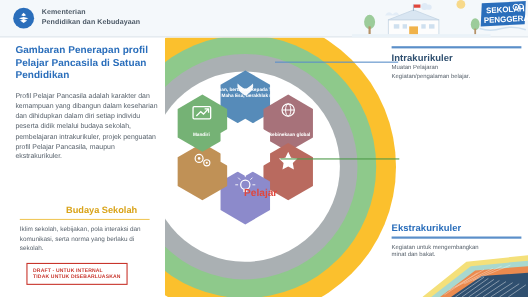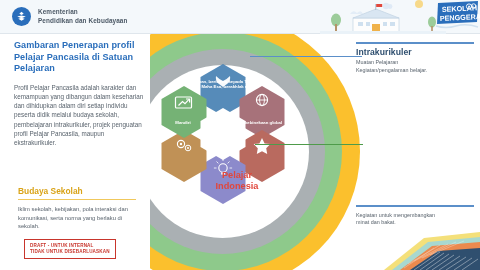--- a/index.html
+++ b/index.html
@@ -57,21 +57,21 @@
   .lc-title {
     font-size: 9.1px; line-height: 11.6px; font-weight: 700; color: #2a6ebb;
     letter-spacing: .05px;
   }
   .lc-body {
     margin-top: 8px;
     font-size: 6.3px; line-height: 9.2px; color: #59636d;
   }
 
   .budaya { position: absolute; left: 18px; top: 152px; width: 126px; z-index: 10; }
-  .budaya-title { font-size: 8.4px; font-weight: 700; color: #d9a318; }
+  .budaya-title { font-size: 8.4px; font-weight: 700; color: #d9a318; margin-left: 42px; }
   .budaya-rule { margin: 3px 0 5px 0; width: 118px; height: 1.4px; background: #f0c85c; }
   .budaya-body { font-size: 5.8px; line-height: 8.4px; color: #59636d; }
 
   .draft {
     position: absolute; left: 24px; top: 205px; z-index: 30;
     border: 1px solid #c8352c; padding: 3px 5px;
     font-size: 4.6px; line-height: 6.2px; font-weight: 700; color: #c8352c;
     letter-spacing: .15px; text-align: left;
   }
 
@@ -232,25 +232,24 @@
 
   <div class="hex-label" style="left:184px; top:45px; width:78px;">Beriman, bertakwa kepada Tuhan Yang Maha Esa, berakhlak mulia</div>
   <div class="hex-label" style="left:232px; top:86px; width:56px;">Berkebinekaan global</div>
   <div class="hex-label" style="left:232px; top:159px; width:56px;">Bergotong royong</div>
   <div class="hex-label" style="left:195px; top:188px; width:56px;">Kreatif</div>
   <div class="hex-label" style="left:155px; top:159px; width:56px;">Bernalar kritis</div>
   <div class="hex-label" style="left:155px; top:86px; width:56px;">Mandiri</div>
 
   <div class="center-label">
     <div>Pelajar</div>
-    <div>Indonesia</div>
   </div>
 
   <div class="left-col">
-    <div class="lc-title">Gambaran Penerapan profil Pelajar Pancasila di Satuan Pelajaran</div>
+    <div class="lc-title">Gambaran Penerapan profil Pelajar Pancasila di Satuan Pendidikan</div>
     <div class="lc-body">Profil Pelajar Pancasila adalah karakter dan kemampuan yang dibangun dalam keseharian dan dihidupkan dalam diri setiap individu peserta didik melalui budaya sekolah, pembelajaran intrakurikuler, projek penguatan profil Pelajar Pancasila, maupun ekstrakurikuler.</div>
   </div>
 
   <div class="budaya">
     <div class="budaya-title">Budaya Sekolah</div>
     <div class="budaya-rule"></div>
     <div class="budaya-body">Iklim sekolah, kebijakan, pola interaksi dan komunikasi, serta norma yang berlaku di sekolah.</div>
   </div>
 
   <div class="draft">
@@ -262,20 +261,21 @@
 
     <div class="rc-block blk-intra">
       <div class="rc-rule blue"></div>
       <div class="rc-title">Intrakurikuler</div>
       <div class="rc-body">Muatan Pelajaran</div>
       <div class="rc-body" style="margin-top:0">Kegiatan/pengalaman belajar.</div>
     </div>
 
 
     <div class="rc-block blk-ekstra">
+      <div class="rc-title">Ekstrakurikuler</div>
       <div class="rc-rule blue" style="margin-top:3px"></div>
       <div class="rc-body" style="margin-top:5px; width:82px;">Kegiatan untuk mengembangkan minat dan bakat.</div>
     </div>
   </div>
 
   <div class="fan">
     <svg width="96" height="46" viewBox="0 0 96 46" aria-hidden="true">
       <path d="M0 46 L40 14 L96 8 L96 46 Z" fill="#f4e07a"></path>
       <path d="M8 46 L44 18 L96 13 L96 46 Z" fill="#a8d8cf"></path>
       <path d="M16 46 L48 22 L96 18 L96 46 Z" fill="#eb8a4e"></path>

